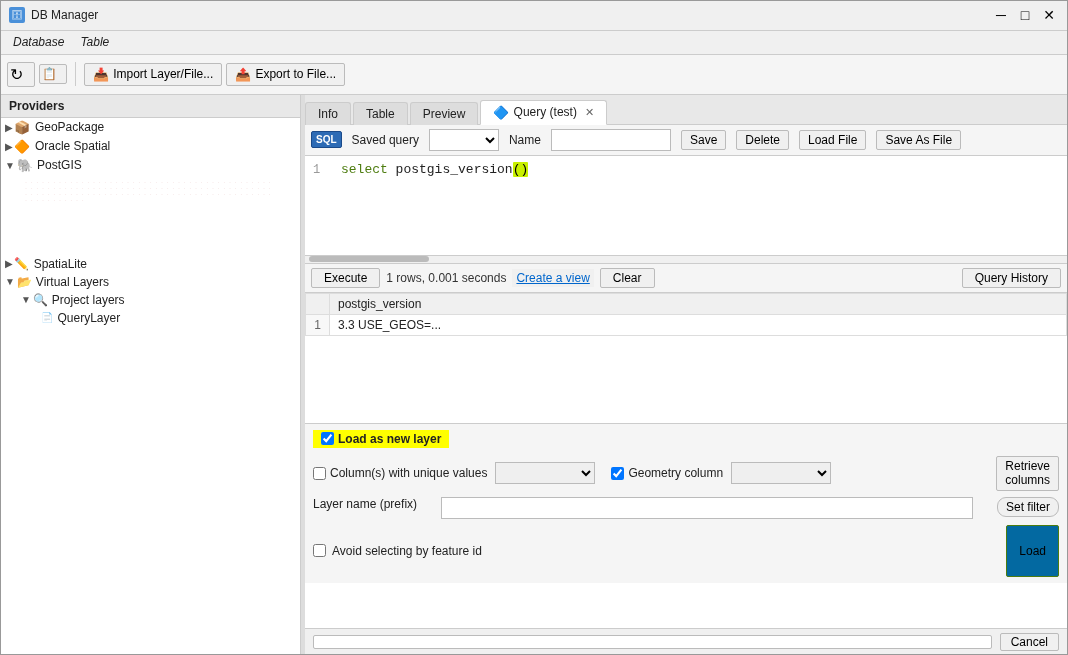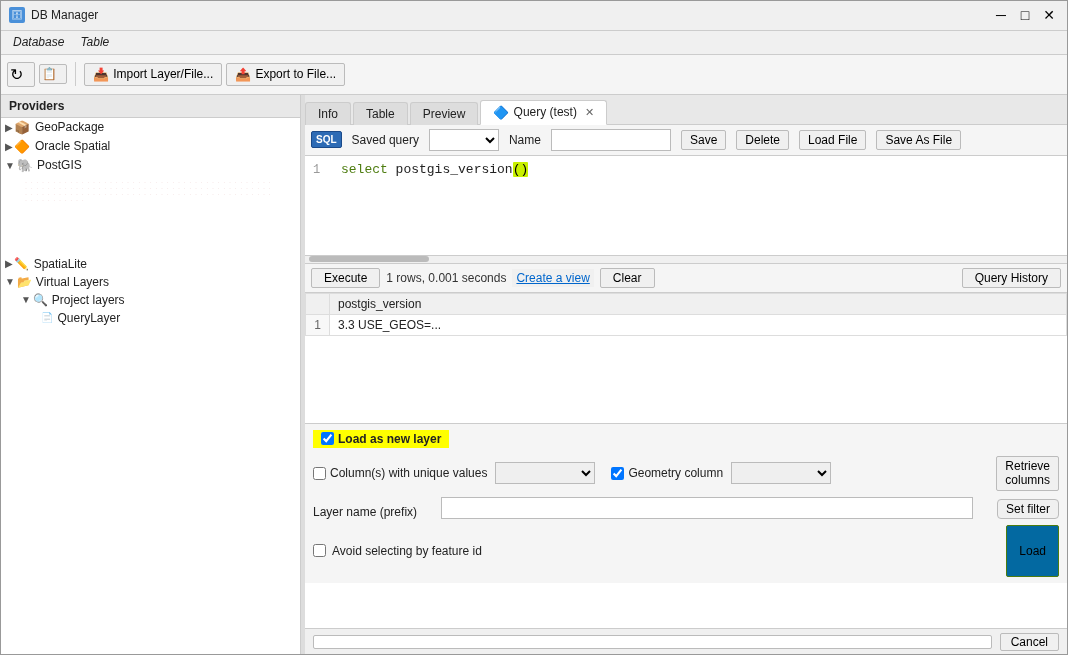--- a/index.html
+++ b/index.html
@@ -312,38 +312,38 @@
       border: 1px solid #bbb;
       padding: 2px 8px;
       cursor: pointer;
       font-size: 12px;
       border-radius: 2px;
       margin-left: auto;
       white-space: nowrap;
     }
     .layer-name-row {
       display: flex;
-      align-items: flex-end;
+      align-items: flex-start;
       gap: 24px;
       margin-bottom: 6px;
     }
     .layer-name-input {
       flex: 1;
       padding: 2px 4px;
       font-size: 12px;
       border: 1px solid #bbb;
       height: 22px;
     }
     .set-filter-btn {
       background: #f0f0f0;
       border: 1px solid #bbb;
       padding: 2px 8px;
       cursor: pointer;
       font-size: 12px;
-      border-radius: 4px;
+      border-radius: 9px;
       white-space: nowrap;
     }
     .avoid-row {
       display: flex;
       align-items: center;
       gap: 6px;
       font-size: 12px;
     }
     .load-btn {
       background: #0369a1;

